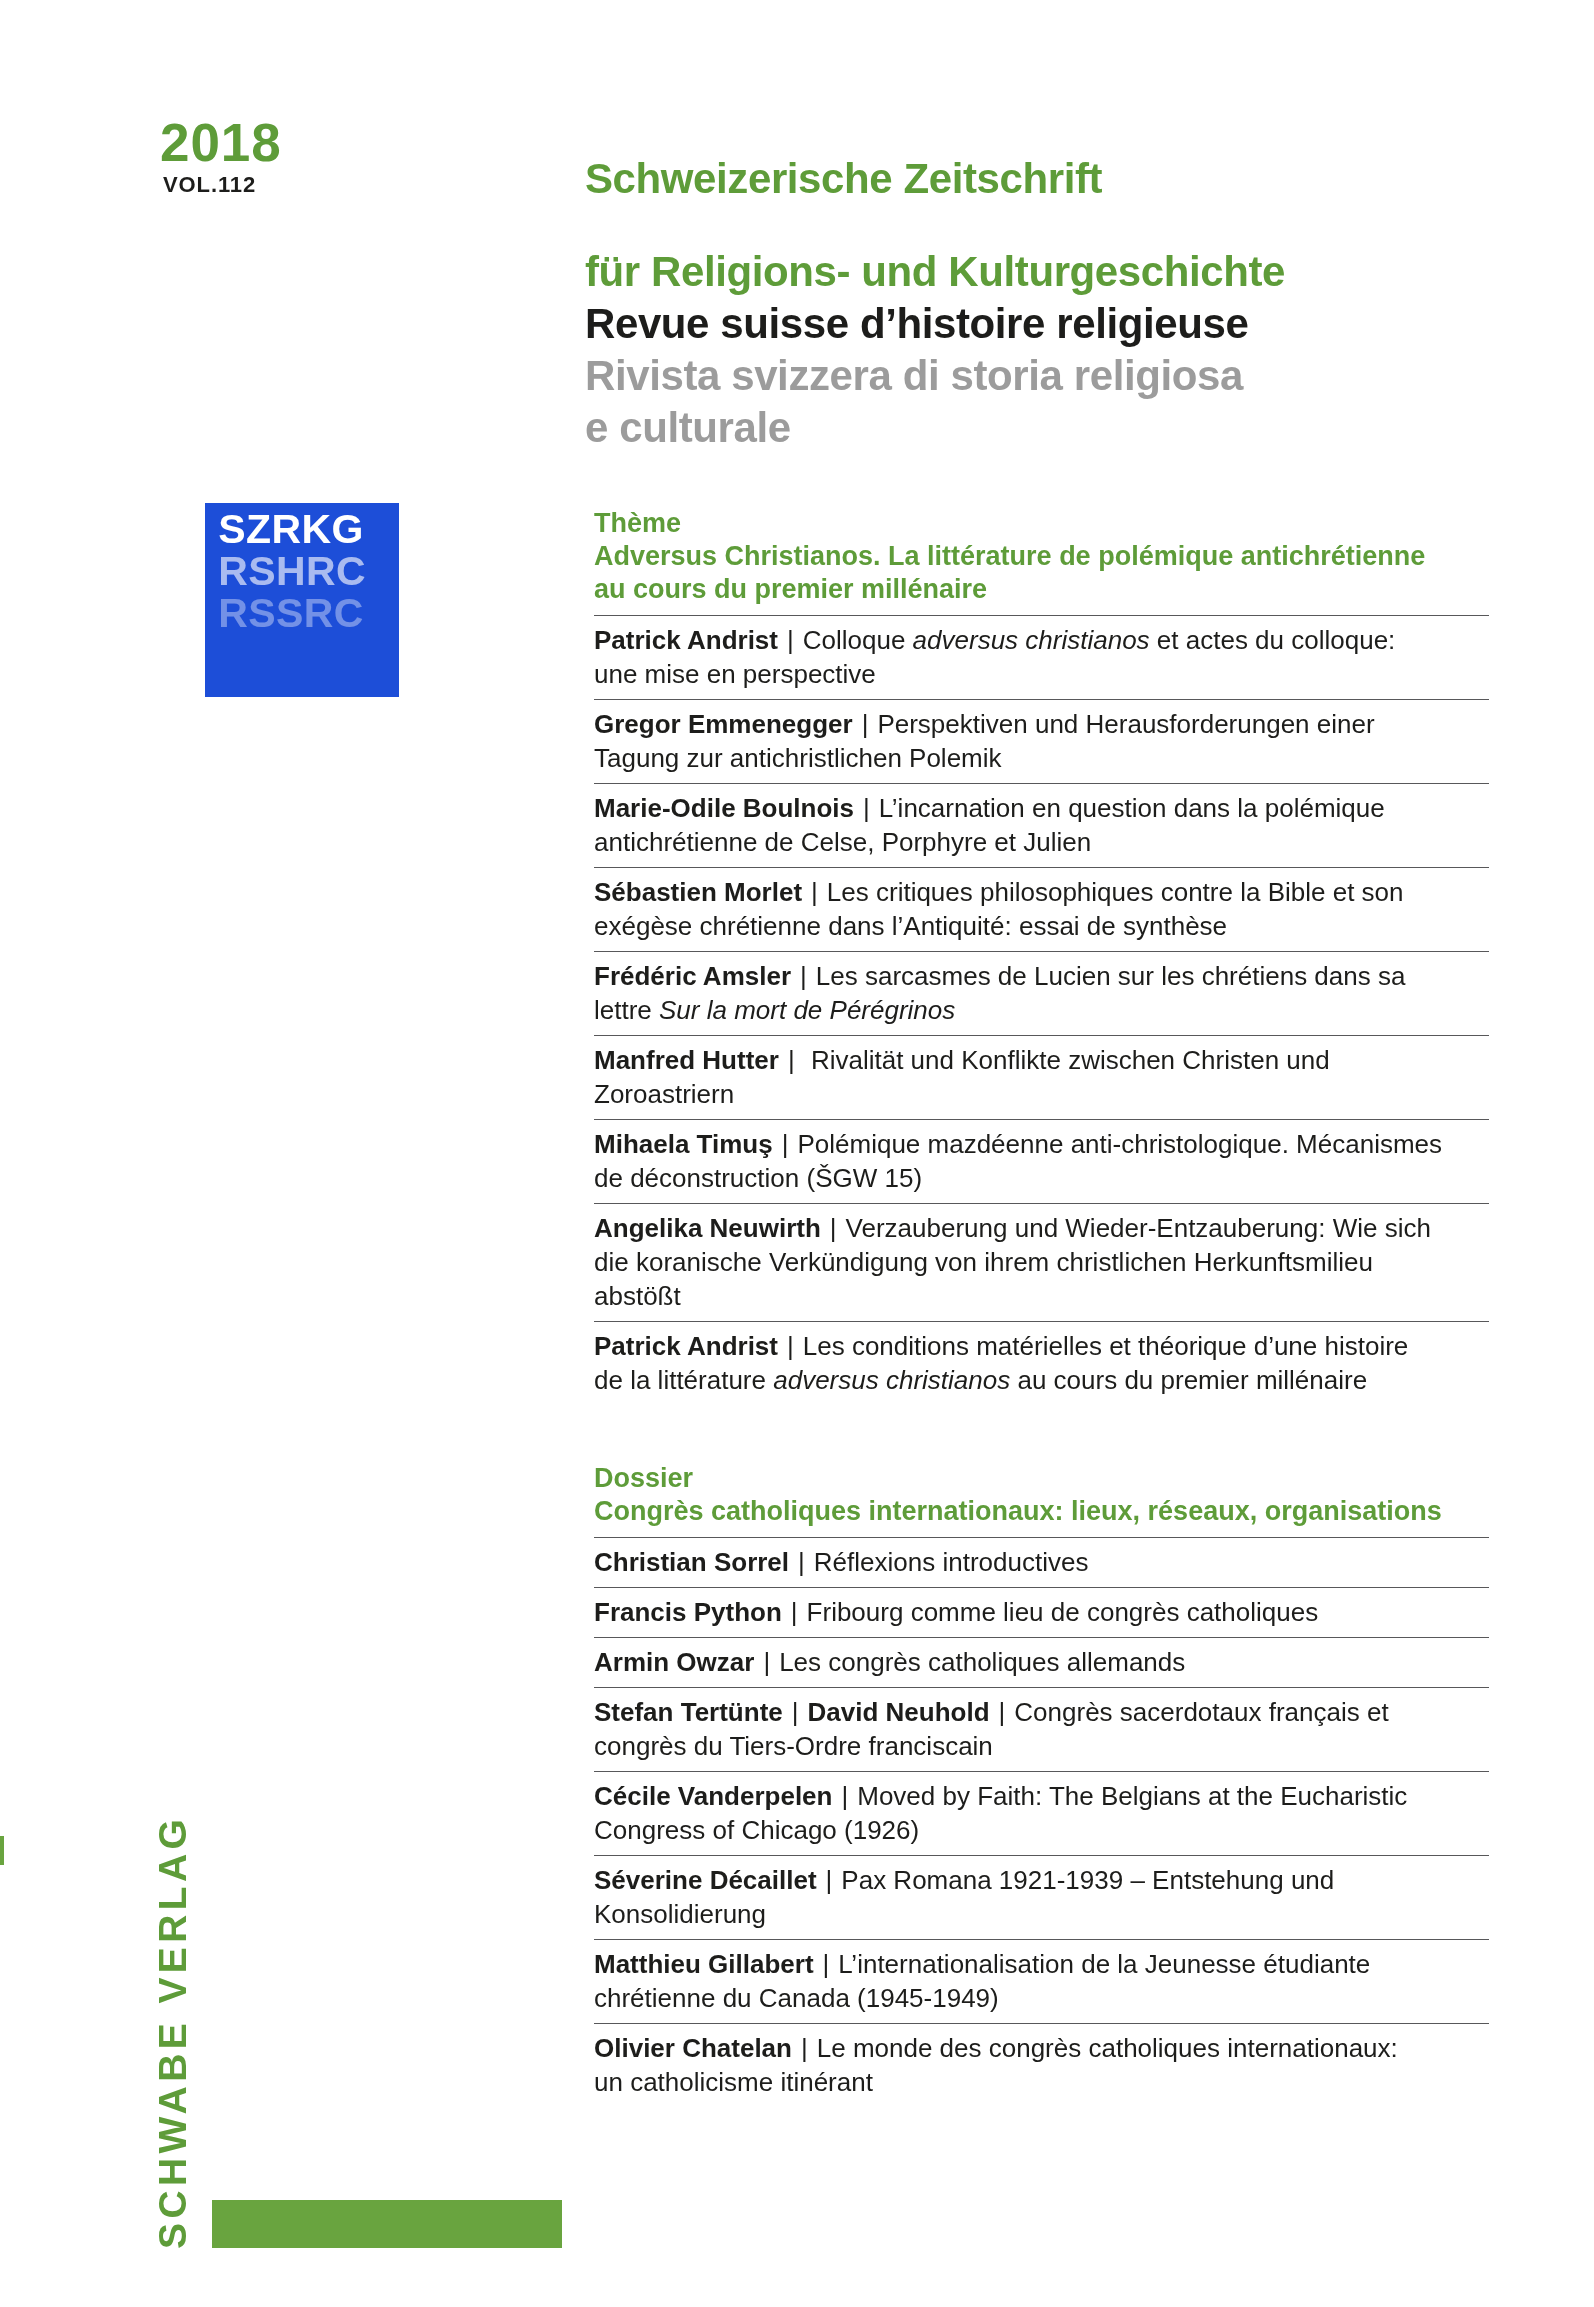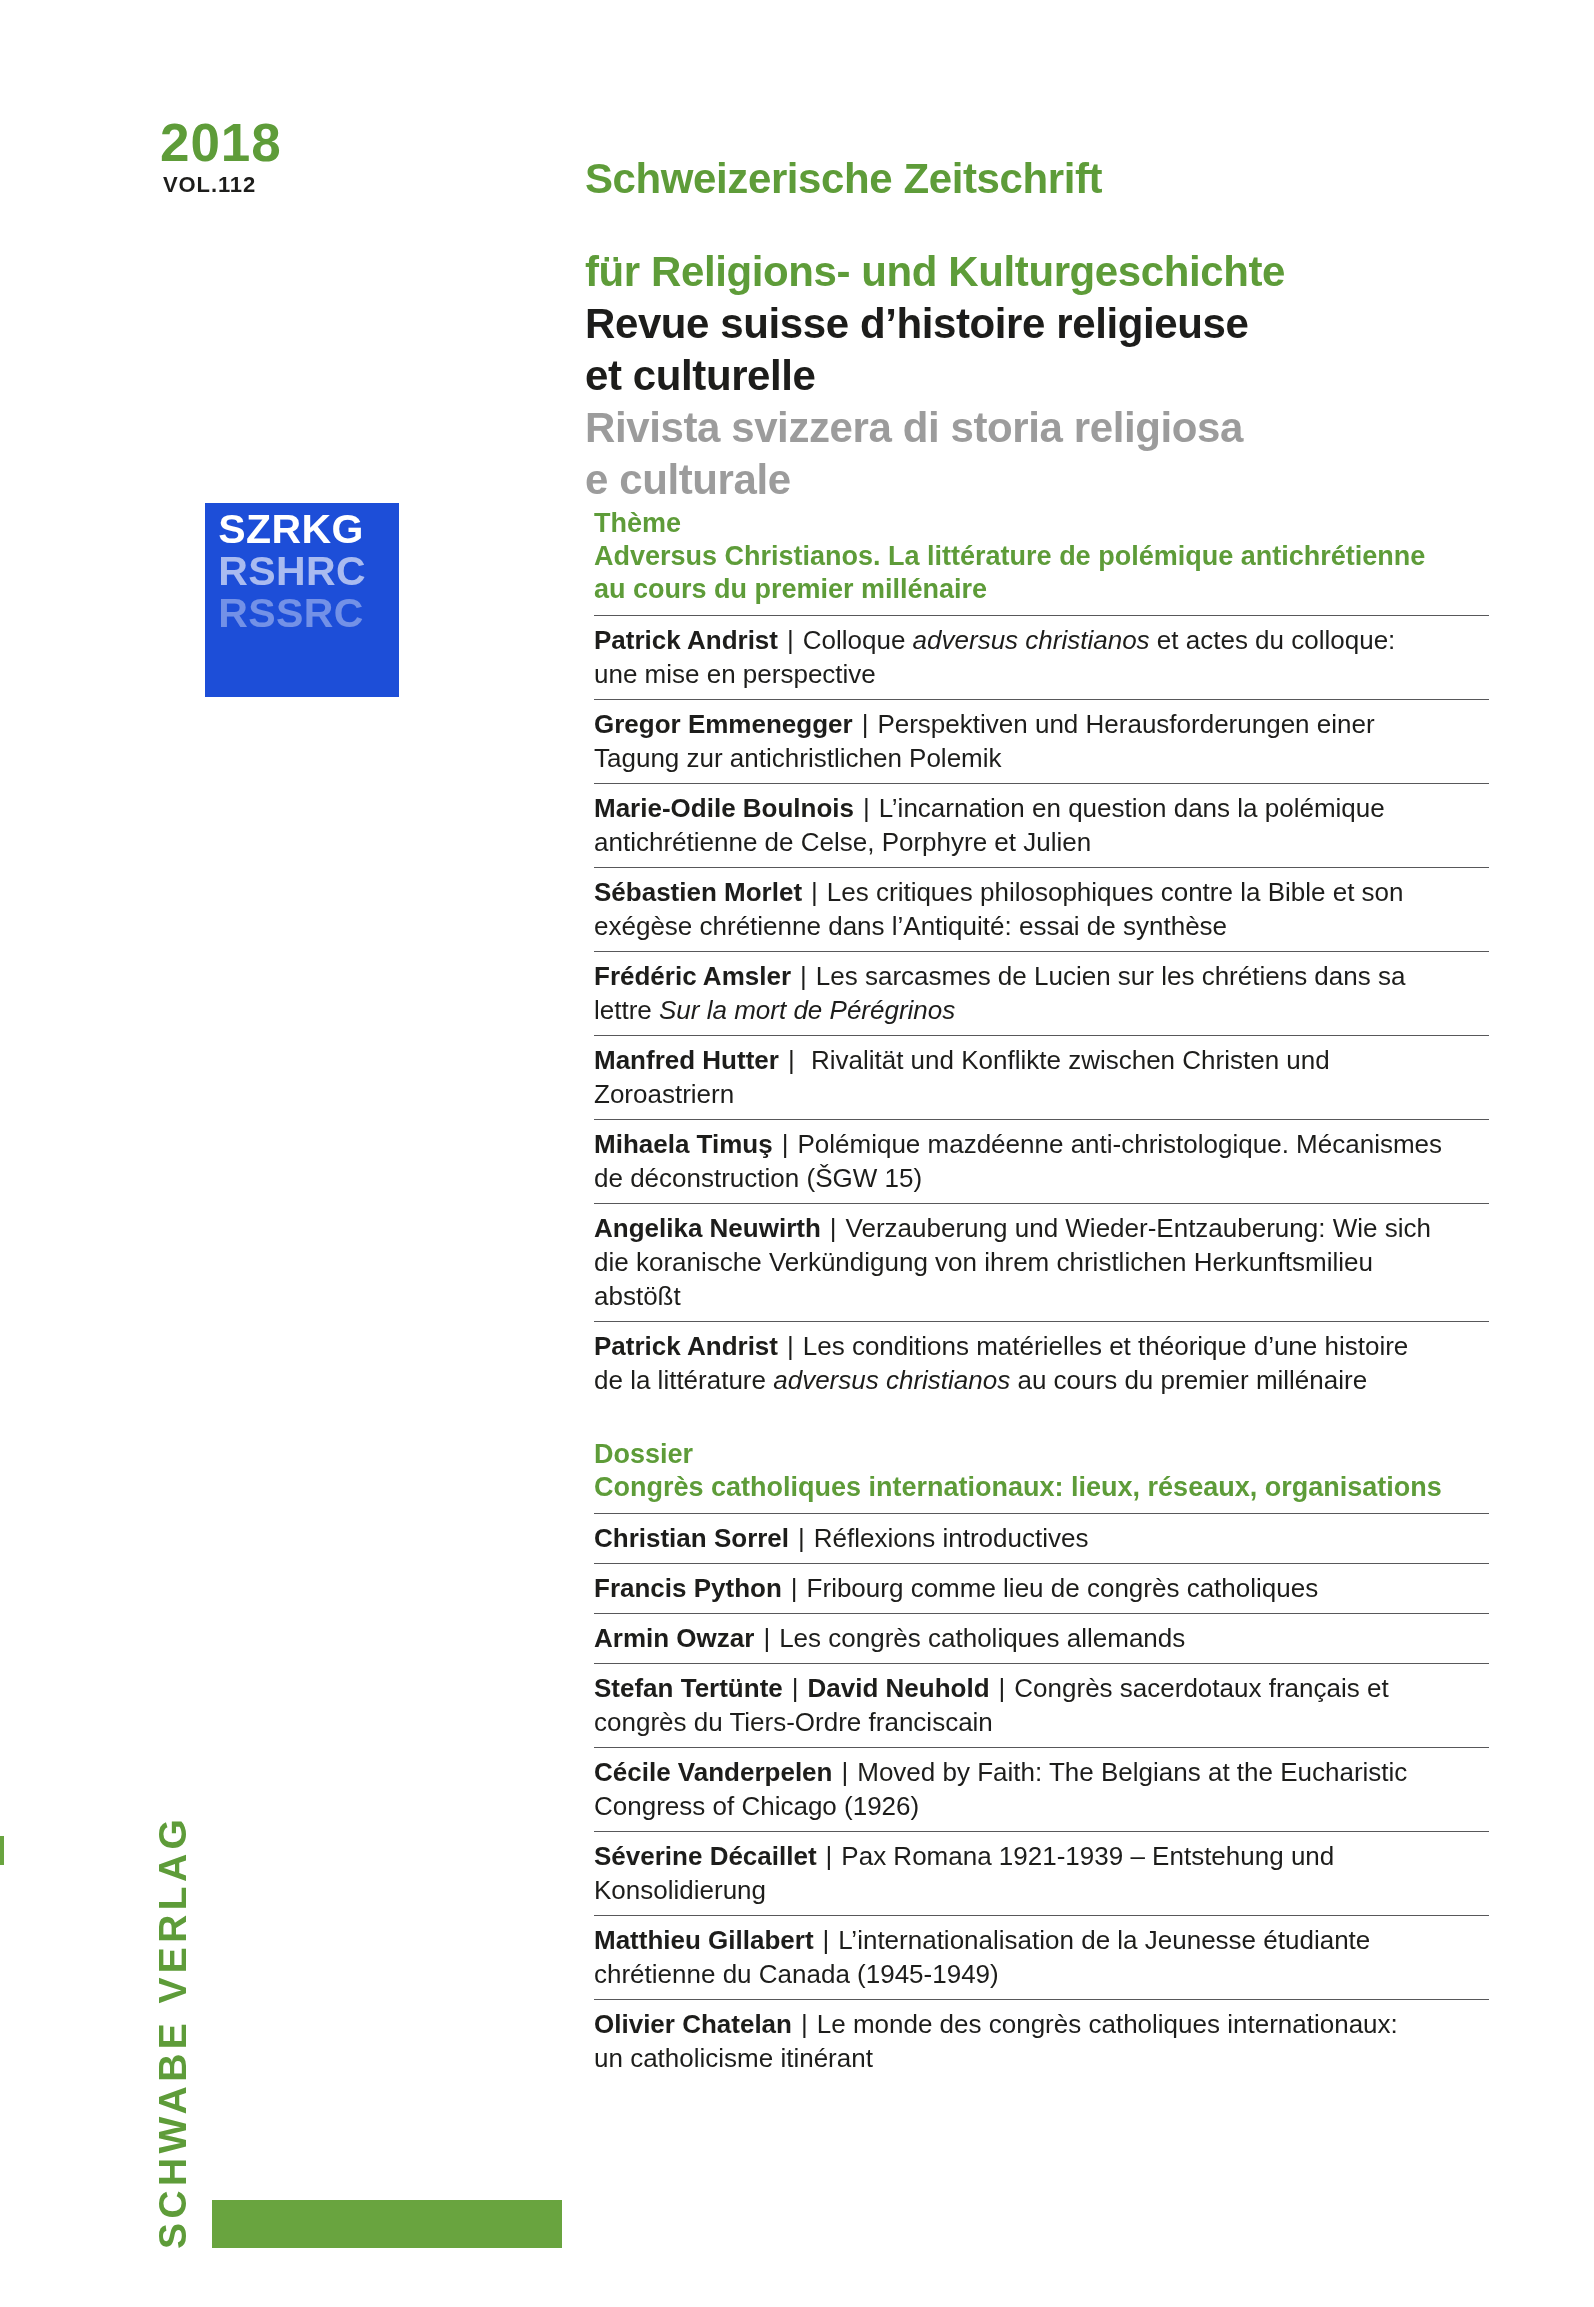--- a/index.html
+++ b/index.html
@@ -26,21 +26,21 @@
   .ll-0 { color:#ffffff; }
   .ll-1 { color:rgba(255,255,255,0.62); }
   .ll-2 { color:rgba(255,255,255,0.38); }
 
   
   .content { left:594px; top:507px; width:895px; }
   .section-label, .section-heading-line {
     font-size:27px; font-weight:700; color:#5e9c39; line-height:33px; white-space:nowrap;
   }
   .section-head { margin-bottom:9px; }
-  .section + .section { margin-top:33px; }
+  .section + .section { margin-top:57px; }
   .entry { border-top:1.8px solid #58585a; padding:7px 0 8px 0; }
   .entry:last-child { }
   .entry-line { font-size:26px; line-height:34px; color:#1d1d1b; white-space:nowrap; }
   .author { font-weight:700; }
   .sep { font-weight:400; margin:0 9px; color:#1d1d1b; }
   .it { font-style:italic; }
 
   
   .edge-mark { left:0; top:1836px; width:4.4px; height:29px; background:#69a43f; }
   .publisher-wrap { left:194px; top:2206px; height:43px; width:0; }
@@ -56,21 +56,20 @@
 
 <div class="page">
 
   <div class="abs year">2018</div>
   <div class="abs vol">VOL.112</div>
 
   <div class="abs masthead" id="masthead">
       <div class="tl tone-green">Schweizerische Zeitschrift</div>
       <div class="tl tone-green">für Religions- und Kulturgeschichte</div>
       <div class="tl tone-black">Revue suisse d’histoire religieuse</div>
-      <div class="tl tone-black">et culturelle</div>
       <div class="tl tone-gray">Rivista svizzera di storia religiosa</div>
       <div class="tl tone-gray">e culturale</div>
     </div>
 
   <div class="abs logo-box" id="logo-box">
       <div class="ll ll-0">SZRKG</div>
       <div class="ll ll-1">RSHRC</div>
       <div class="ll ll-2">RSSRC</div>
     </div>
 

